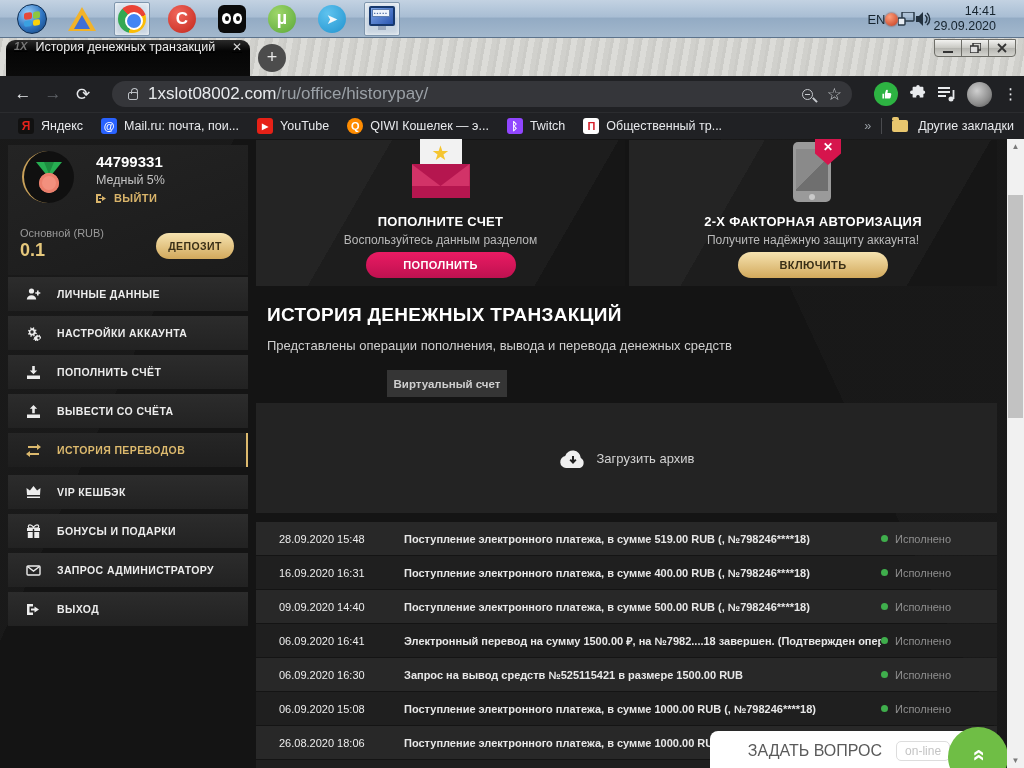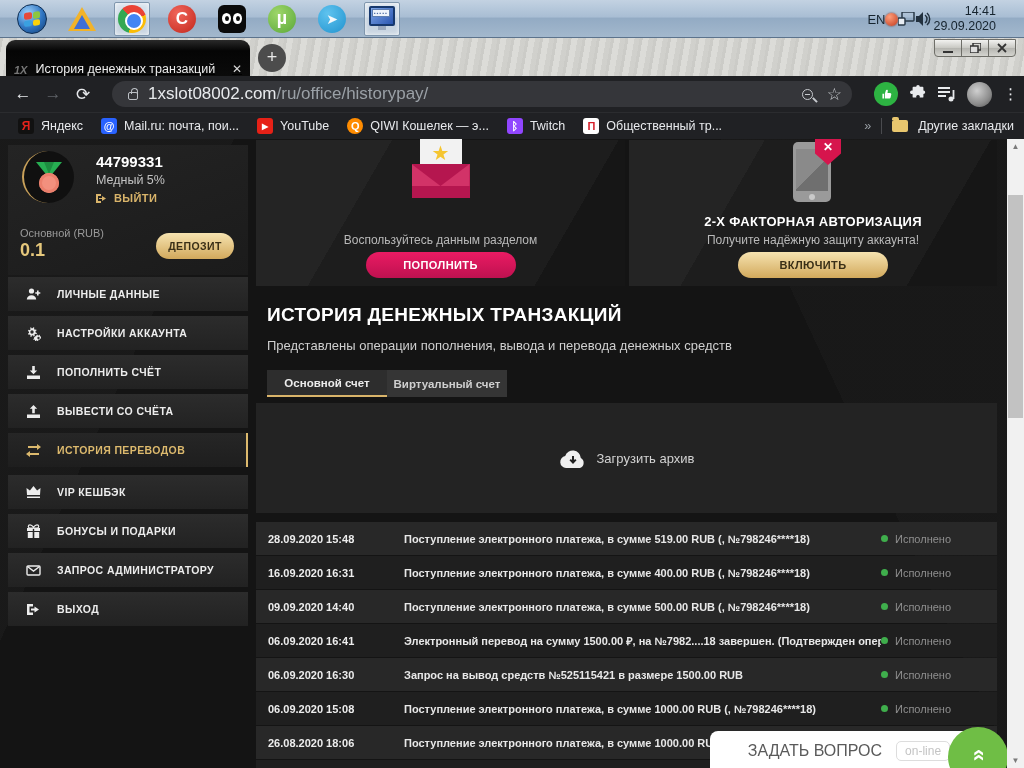--- a/index.html
+++ b/index.html
@@ -30,21 +30,21 @@
   .rdp .kbd { position:absolute; left:5px; top:3px; width:18px; height:8px; background:#eef3fb; border:1px solid #5d7db0; font-size:5px; line-height:7px; letter-spacing:1px; color:#4d6ca3; text-align:center; overflow:hidden; }
   .rdp .stand { position:absolute; left:11px; top:20px; width:8px; height:4px; background:#9ba9bd; }
   #tray { position:absolute; right:28px; top:0; height:38px; display:flex; align-items:center; color:#16242f; }
   #tray .lang { font-size:13px; }
   .tray-red { width:13px; height:13px; border-radius:50%; background:radial-gradient(circle at 35% 30%,#ff9d7a,#c23a1c); box-shadow:0 0 2px #7c1f0b; }
   .clock { text-align:right; font-size:12.5px; line-height:15px; }
 
   
   #tabstrip { position:absolute; top:38px; left:0; width:1024px; height:38px;
     background:#d7d7d3 repeating-linear-gradient(100deg, rgba(120,120,115,.12) 0 3px, rgba(255,255,255,.12) 3px 9px, rgba(150,150,145,.10) 9px 14px); }
-  #tab { position:absolute; left:6px; top:2px; width:244px; height:36px; background:linear-gradient(180deg,#2a2a2a,#050505 30%,#0b0b0b); border-radius:9px 9px 0 0; display:flex; align-items:flex-end; padding:0 8px;text-decoration:underline; }
+  #tab { position:absolute; left:6px; top:2px; width:244px; height:36px; background:linear-gradient(180deg,#2a2a2a,#050505 30%,#0b0b0b); border-radius:9px 9px 0 0; display:flex; align-items:flex-start; padding:0 8px;text-decoration:underline; }
   #tab .fav { color:#777; font-size:11px; font-weight:bold; font-style:italic; margin-right:8px; }
   #tab .ttl { color:#ececec; font-size:12.5px; white-space:nowrap; overflow:hidden; flex:1; }
   #tab .cls { color:#d8d8d8; font-size:12px; margin-left:6px; }
   #newtab { position:absolute; left:258px; top:6px; width:28px; height:28px; border-radius:50%; background:#4c4c4c; color:#e8e8e8; font-size:18px; line-height:26px; text-align:center; }
   #wctrl { position:absolute; right:8px; top:1px; display:flex; }
   #wctrl .wbtn { width:28px; height:18px; background:linear-gradient(180deg,#f2f2f0,#c9c9c4 48%,#b5b5b0 52%,#d4d4cf); border:1px solid #6e6e68; margin-left:-1px; display:flex; align-items:center; justify-content:center; color:#222; }
   #wctrl .wbtn:first-child { border-radius:0 0 0 4px; }
   #wctrl .wbtn:last-child  { border-radius:0 0 4px 0; }
 
   
@@ -127,21 +127,21 @@
   #main-title { position:absolute; left:267px; top:165px; color:#fff; font-size:19px; font-weight:bold; letter-spacing:.3px; }
   #main-sub { position:absolute; left:267px; top:199px; color:#cfcfcf; font-size:13px; }
   .tabbtn { position:absolute; top:231px; height:27px; width:120px; font-size:11.5px; font-weight:bold; display:flex; align-items:center; justify-content:center; }
   #tab-main { left:267px; background:#2d2d2d; color:#ececec; border-bottom:2px solid #d9b46a; }
   #tab-virtual { left:387px; background:#353535; color:#cfcfcf; }
   #archive-panel { position:absolute; left:256px; top:264px; width:741px; height:110px; background:#232323; display:flex; align-items:center; justify-content:center; gap:10px; }
   #archive-panel .txt { color:#d2d2d2; font-size:13px; }
 
   .trow { position:absolute; left:256px; width:741px; height:33px; display:flex; align-items:center; }
   .trow.odd { background:#282828; } .trow.even { background:#1f1f1f; }
-  .trow .d { width:148px; padding-left:12px; color:#ededed; font-size:11px; font-weight:bold; flex:none; }
+  .trow .d { width:148px; padding-left:23px; color:#ededed; font-size:11px; font-weight:normal; flex:none; }
   .trow .desc { flex:1; color:#e8e8e8; font-size:11px; font-weight:bold; white-space:nowrap; overflow:hidden; }
   .trow .st { width:116px; flex:none; display:flex; align-items:center; gap:7px; }
   .trow .dot { width:7px; height:7px; border-radius:50%; background:#3fae4c; }
   .trow .stxt { color:#8f8f8f; font-size:11px; }
 
   
   #chatbox { position:absolute; left:710px; top:592px; width:278px; height:40px; background:#fff; border-radius:8px 8px 0 0; display:flex; align-items:center; justify-content:center; gap:14px; }
   #chatbox .q { color:#5a5a5a; font-size:16px; }
   #chatbox .online { color:#c4c4c4; font-size:12px; border:1px solid #ddd; border-radius:5px; padding:2px 8px; }
   #chat-circle { position:absolute; left:948px; top:588px; width:60px; height:60px; border-radius:50%; background:#6fbe45; display:flex; align-items:center; justify-content:center; }
@@ -397,40 +397,40 @@
       <div class="bicon">
         <div class="env">
           <div class="paper">
               <span class="star">★</span>
             </div>
           <div class="body"></div>
             <div class="flap"></div>
             <div class="flap r"></div>
         </div>
       </div>
+      <div class="btitle">ПОПОЛНИТЕ СЧЕТ</div>
       <div class="bsub">Воспользуйтесь данным разделом</div>
       <div class="bbtn pink">ПОПОЛНИТЬ</div>
     </div>
     <div class="banner" style="left:629px;width:368px">
       <div class="bicon">
         <div class="phone">
           <div class="bodyp"></div>
             <div class="scr"></div>
             <div class="hbtn"></div>
           <div class="shield">✕</div>
         </div>
       </div>
       <div class="btitle">2-Х ФАКТОРНАЯ АВТОРИЗАЦИЯ</div>
       <div class="bsub">Получите надёжную защиту аккаунта!</div>
       <div class="bbtn gold">ВКЛЮЧИТЬ</div>
     </div>
 
     <div id="main-title">ИСТОРИЯ ДЕНЕЖНЫХ ТРАНЗАКЦИЙ</div>
     <div id="main-sub">Представлены операции пополнения, вывода и перевода денежных средств</div>
-    <div class="tabbtn" id="tab-main">Основной счет</div>
     <div class="tabbtn" id="tab-virtual">Виртуальный счет</div>
 
     <div id="archive-panel">
       <svg width="28" height="22" viewBox="0 0 28 22">
           <path d="M7 21a6 6 0 01-.8-11.9A8 8 0 0121.8 11 5.5 5.5 0 0121 21z" fill="#efefef"></path>
           <path d="M14 9v6M11.2 12.6l2.8 3 2.8-3" stroke="#222" stroke-width="2" fill="none"></path>
         </svg>
       <span class="txt">Загрузить архив</span>
     </div>
 

